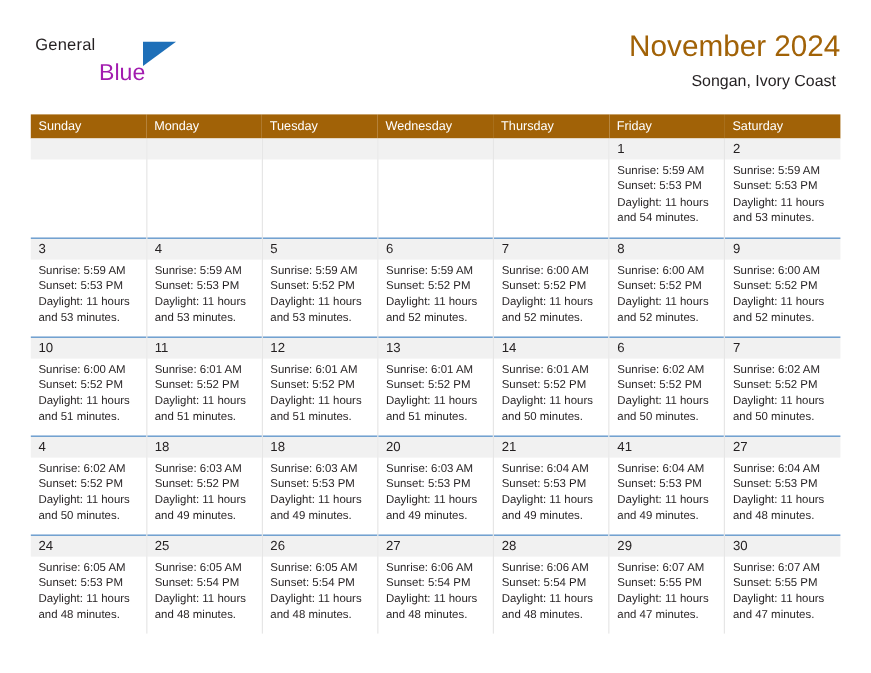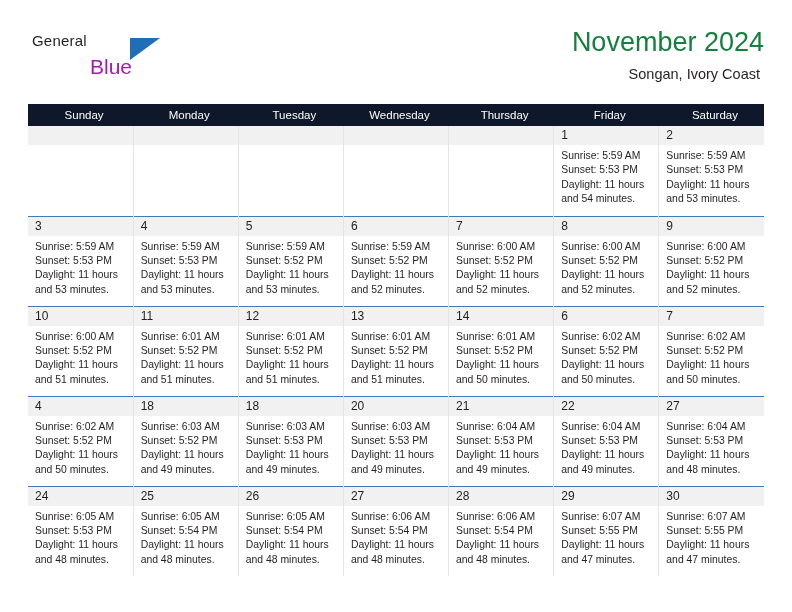--- a/index.html
+++ b/index.html
@@ -64,21 +64,21 @@
   }
 
   .title-wrap {
     position: absolute;
     right: 0;
     top: 0;
     text-align: right;
   }
   .cal-title {
     font-size: 27px;
-    color: #15803d;
+    color: #a16207;
     line-height: 32px;
     font-weight: normal;
     margin: 0;
     white-space: nowrap;
   }
   .cal-sub {
     font-size: 14.5px;
     color: #231f20;
     line-height: 20px;
     margin: 6px 4px 0 0;
@@ -91,25 +91,25 @@
     left: 28px;
     top: 104px;
     width: 736px;
   }
   table.cal {
     width: 736px;
     border-collapse: collapse;
     table-layout: fixed;
   }
   thead th {
-    background: #0f172a;
+    background: #a16207;
     color: #ffffff;
     font-size: 11.5px;
     font-weight: normal;
-    text-align: center;
+    text-align: left;
     padding: 5px 0 5px 7px;
     height: 19px;
     box-sizing: border-box;
   }
   tbody td {
     vertical-align: top;
     padding: 0;
     height: 90px;
     border-top: 1px solid #3a7cbe;
     border-right: 1px solid #e4e4e4;
@@ -383,21 +383,21 @@
             <td>
               <div class="daynum-band">21</div>
               <div class="details">
                 <div>Sunrise: 6:04 AM</div>
                 <div>Sunset: 5:53 PM</div>
                 <div>Daylight: 11 hours</div>
                 <div>and 49 minutes.</div>
               </div>
             </td>
             <td>
-              <div class="daynum-band">22</div>
+              <div class="daynum-band">41</div>
               <div class="details">
                 <div>Sunrise: 6:04 AM</div>
                 <div>Sunset: 5:53 PM</div>
                 <div>Daylight: 11 hours</div>
                 <div>and 49 minutes.</div>
               </div>
             </td>
             <td>
               <div class="daynum-band">27</div>
               <div class="details">

